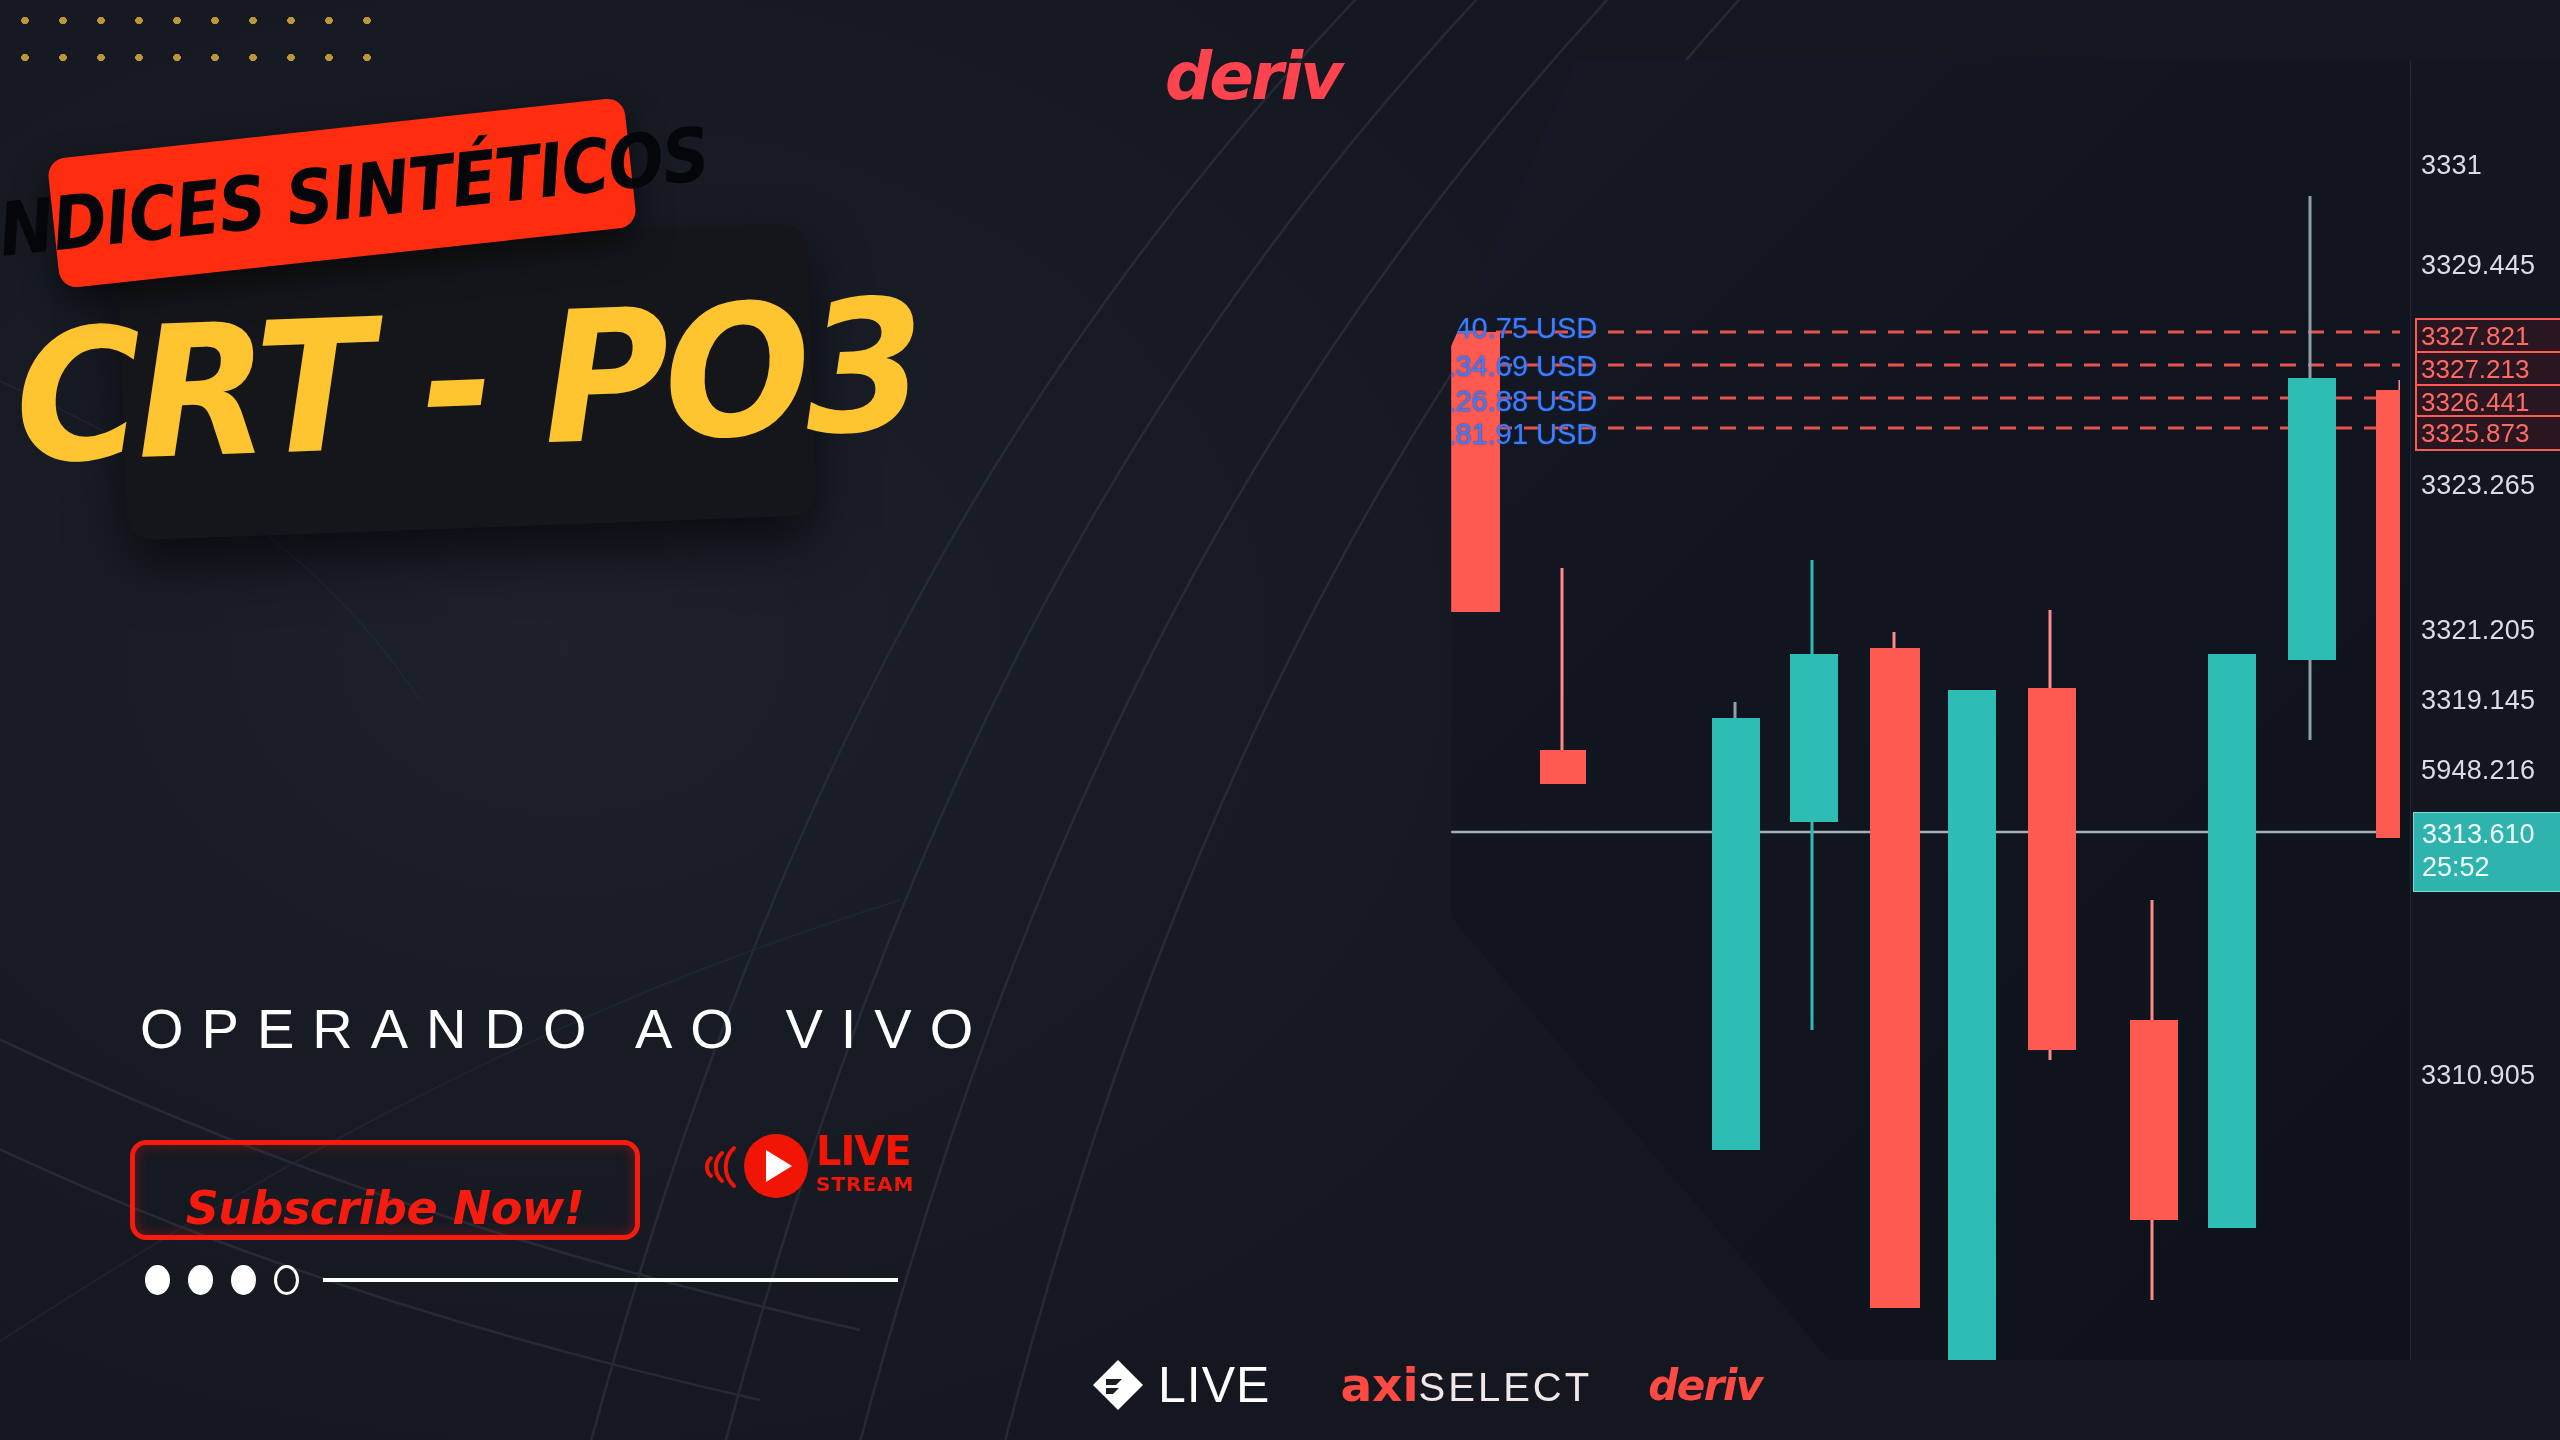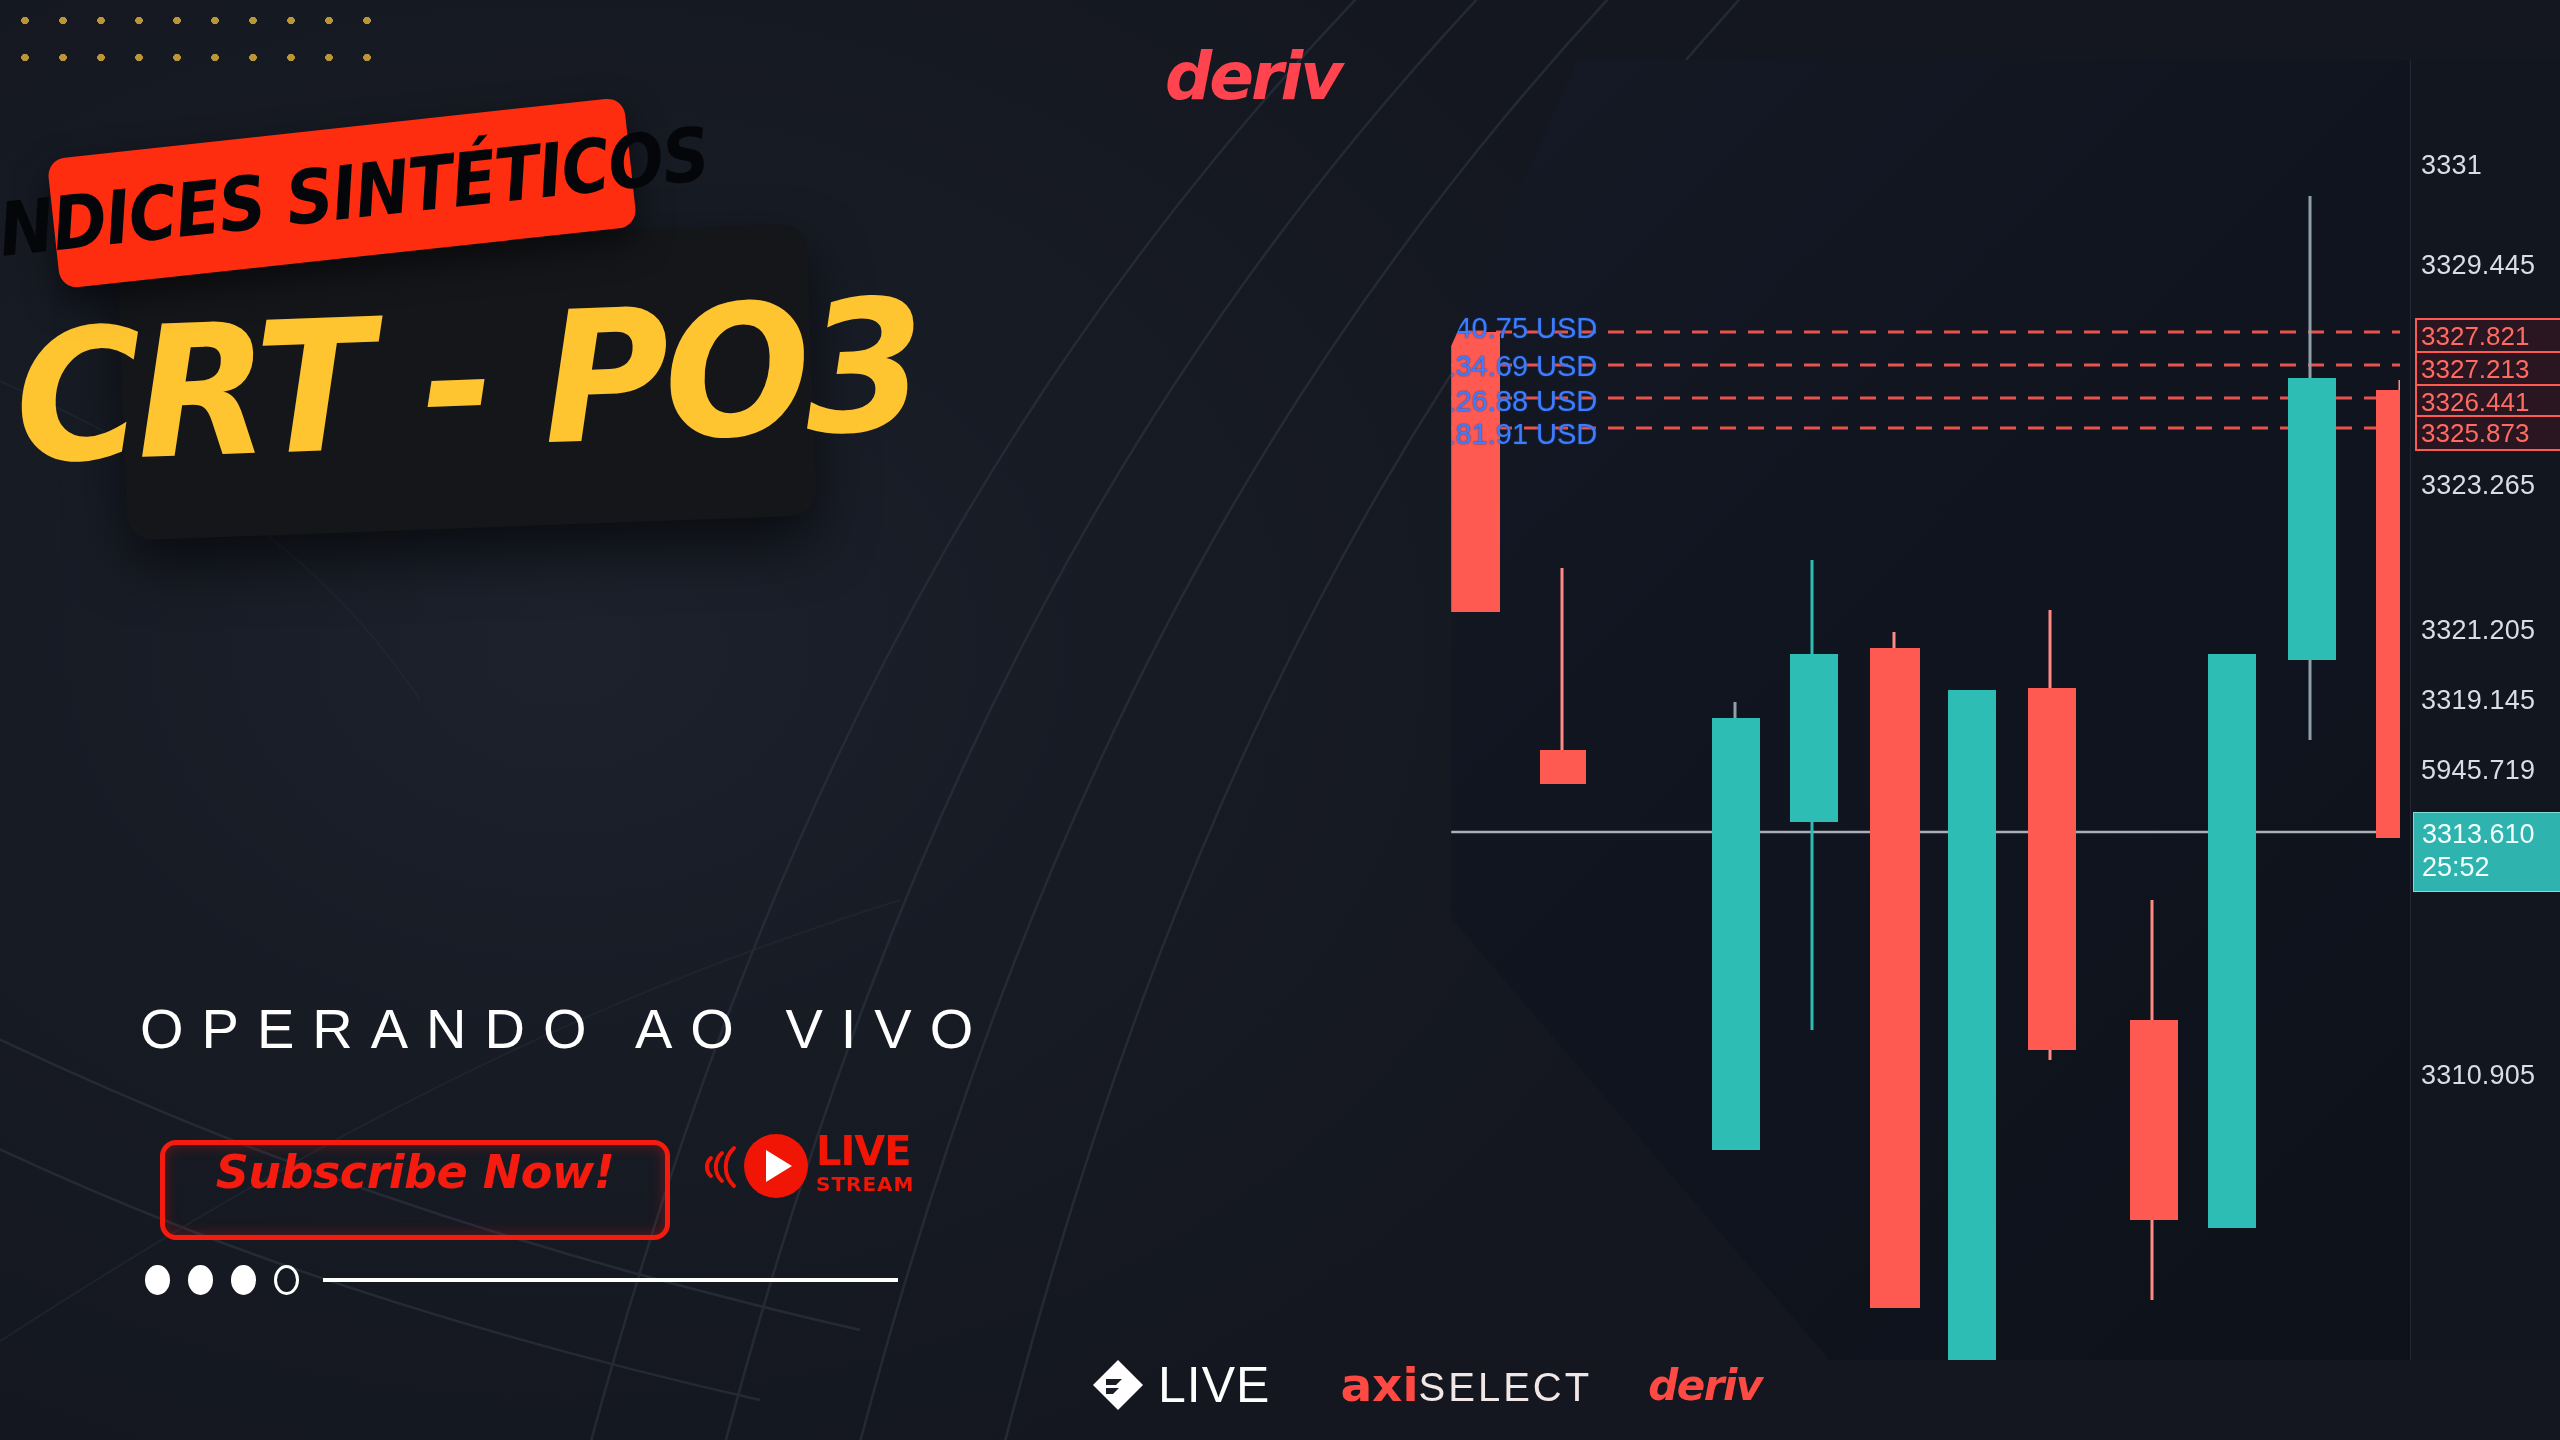--- a/index.html
+++ b/index.html
@@ -102,23 +102,23 @@
     white-space:nowrap;line-height:1;
   }
 
   
   .tagline{
     position:absolute;left:140px;top:996px;
     color:#ffffff;font-size:56px;letter-spacing:18px;font-weight:300;
     font-family:"Liberation Sans", sans-serif;white-space:nowrap;
   }
   .subscribe{
-    position:absolute;left:160px;top:1140px;width:510px;height:100px;
+    position:absolute;left:130px;top:1140px;width:510px;height:100px;
     border:5px solid #f51b0e;border-radius:16px;background:transparent;
-    display:flex;align-items:flex-start;justify-content:center;cursor:pointer;
+    display:flex;align-items:flex-end;justify-content:center;cursor:pointer;
     box-shadow:0 0 14px rgba(245,27,14,.35) inset;
   }
   .subscribe span{
     color:#f51b0e;font-size:46px;font-weight:bold;font-style:italic;
     font-family:"DejaVu Sans", sans-serif;letter-spacing:-.5px;white-space:nowrap;
   }
 
   .live{position:absolute;left:700px;top:1128px;width:180px;height:78px;}
   .live .waves{position:absolute;left:0;top:8px;}
   .live .circle{
@@ -259,21 +259,21 @@
       </div>
     </div>
 
     <div class="price-axis">
       <div class="tick" style="top:90px;">3331</div>
       <div class="tick" style="top:190px;">3329.445</div>
       <div class="tick" style="top:345px;">3325.325</div>
       <div class="tick" style="top:410px;">3323.265</div>
       <div class="tick" style="top:555px;">3321.205</div>
       <div class="tick" style="top:625px;">3319.145</div>
-      <div class="tick" style="top:695px;">5945.719</div>
+      <div class="tick" style="top:695px;">5948.216</div>
       <div class="tick" style="top:765px;">3315.025</div>
       <div class="tick" style="top:1000px;">3310.905</div>
 
       <div class="pos-box" style="top:258px;">3327.821</div>
       <div class="pos-box" style="top:291px;">3327.213</div>
       <div class="pos-box" style="top:324px;">3326.441</div>
       <div class="pos-box" style="top:355px;">3325.873</div>
 
       <div class="cur-price" style="top:752px;">
         <span>3313.610</span>

